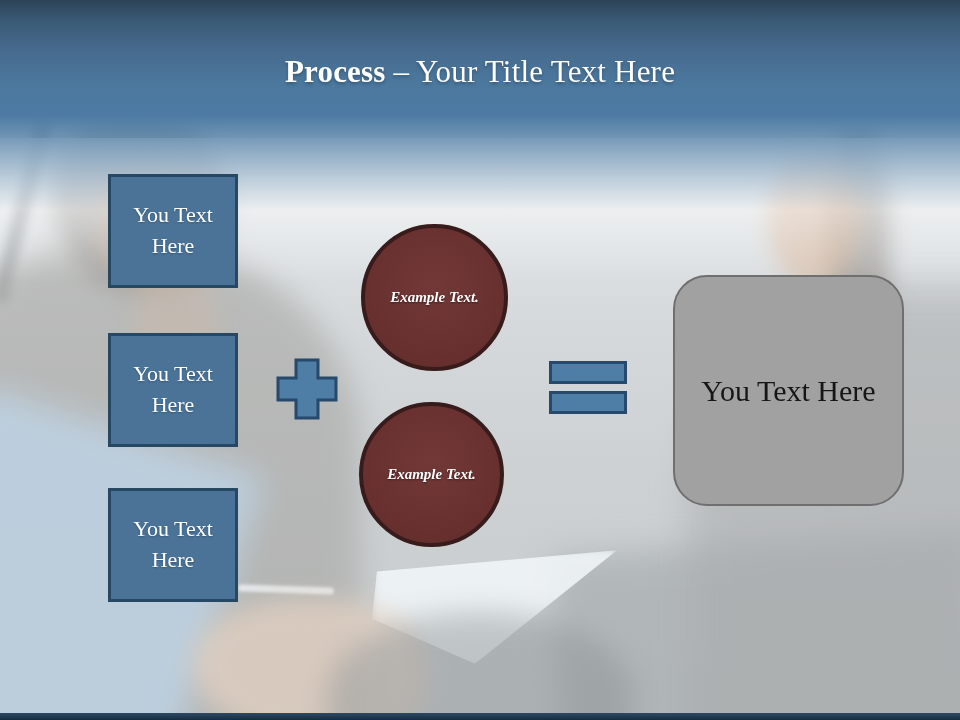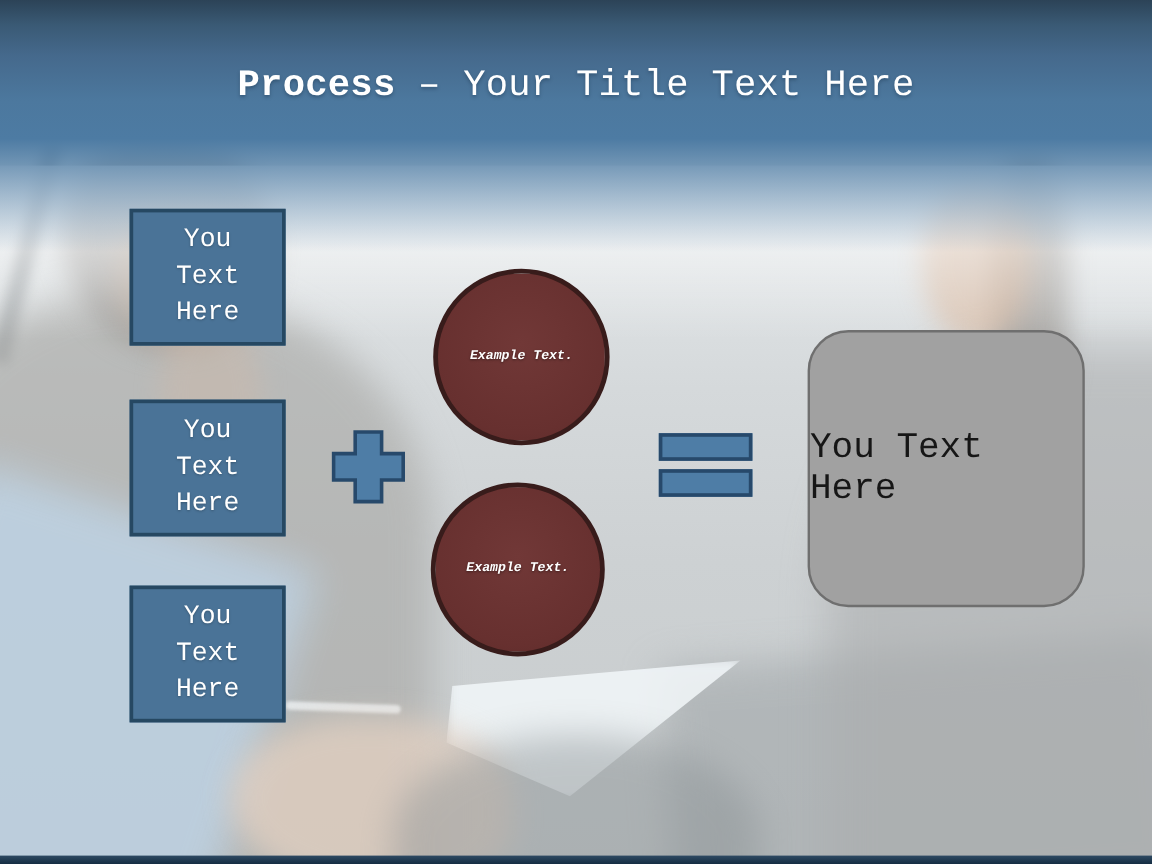--- a/index.html
+++ b/index.html
@@ -1,18 +1,18 @@
 <!DOCTYPE html>
 <html style="--accent-blue: #4a7397; --accent-blue-border: #264862; --operator-blue: #4e7da6; --operator-border: #27496b; --maroon: #67302f; --maroon-border: #381c1b; --result-gray: #a1a1a1; --result-border: #6f6f6f; --header-blue: #4d7ba3; --header-navy: #2c4357; --title-color: #ffffff;"><head>
 <meta charset="utf-8">
 <style>
   html,body { margin:0; padding:0; background:#333; }
   .slide {
     position:relative; width:960px; height:720px; overflow:hidden;
-    font-family:Liberation Mono, monospace;
+    font-family:Liberation Serif, serif;
     background:linear-gradient(180deg,#f0f3f5 0%,#e3e7e9 25%,#d5d9db 45%,#cdd1d3 65%,#c7cbcc 100%);
   }
   
   .photo { position:absolute; inset:0; overflow:hidden; }
   .photo div { position:absolute; }
   .ph-streak1     { left:14px;  top:115px; width:16px;  height:190px; background:#7c8286; opacity:.45; transform:rotate(14deg); filter:blur(5px); }
   .ph-woman-head  { left:52px;  top:108px; width:175px; height:185px; background:#8e8a86; opacity:.5; border-radius:48% 52% 45% 55%; filter:blur(11px); }
   .ph-woman-face  { left:95px;  top:172px; width:110px; height:118px; background:#c9b6a6; opacity:.5; border-radius:50%; filter:blur(10px); }
   .ph-woman-hand  { left:133px; top:265px; width:85px;  height:140px; background:#cbb9ab; opacity:.5; border-radius:45%; filter:blur(10px); }
   .ph-woman-body  { left:-70px; top:238px; width:430px; height:510px; background:#a8a8a5; opacity:.62; border-radius:45% 55% 0 0 / 30% 40% 0 0; filter:blur(15px); }
@@ -56,21 +56,21 @@
   .eq-bar {
     position:absolute; left:549px; width:78px; height:23px; box-sizing:border-box;
     background:var(--operator-blue,#4e7da6); border:3px solid var(--operator-border,#27496b);
   }
   .eq1 { top:361px; } .eq2 { top:391px; }
   .circle {
     position:absolute; box-sizing:border-box; border-radius:50%;
     background:radial-gradient(circle at 50% 42%, #713837 0%, var(--maroon,#67302f) 70%, #5b2a29 100%);
     border:4px solid var(--maroon-border,#381c1b);
     display:flex; align-items:center; justify-content:center; text-align:center;
-    color:#fff; font-weight:bold; font-style:italic; font-size:11px; line-height:1.55;
+    color:#fff; font-weight:bold; font-style:italic; font-size:15px; line-height:1.55;
     text-shadow:0 1px 2px rgba(0,0,0,.45);
   }
   .circle span { display:block; width:92px; }
   .c1 { left:361px; top:224px; width:147px; height:147px; }
   .c2 { left:359px; top:402px; width:145px; height:145px; }
   .result {
     position:absolute; left:673px; top:275px; width:231px; height:231px; box-sizing:border-box;
     background:var(--result-gray,#a1a1a1); border:2px solid var(--result-border,#6f6f6f);
     border-radius:34px; display:flex; align-items:center; justify-content:center;
     color:#161616; font-size:30px;

